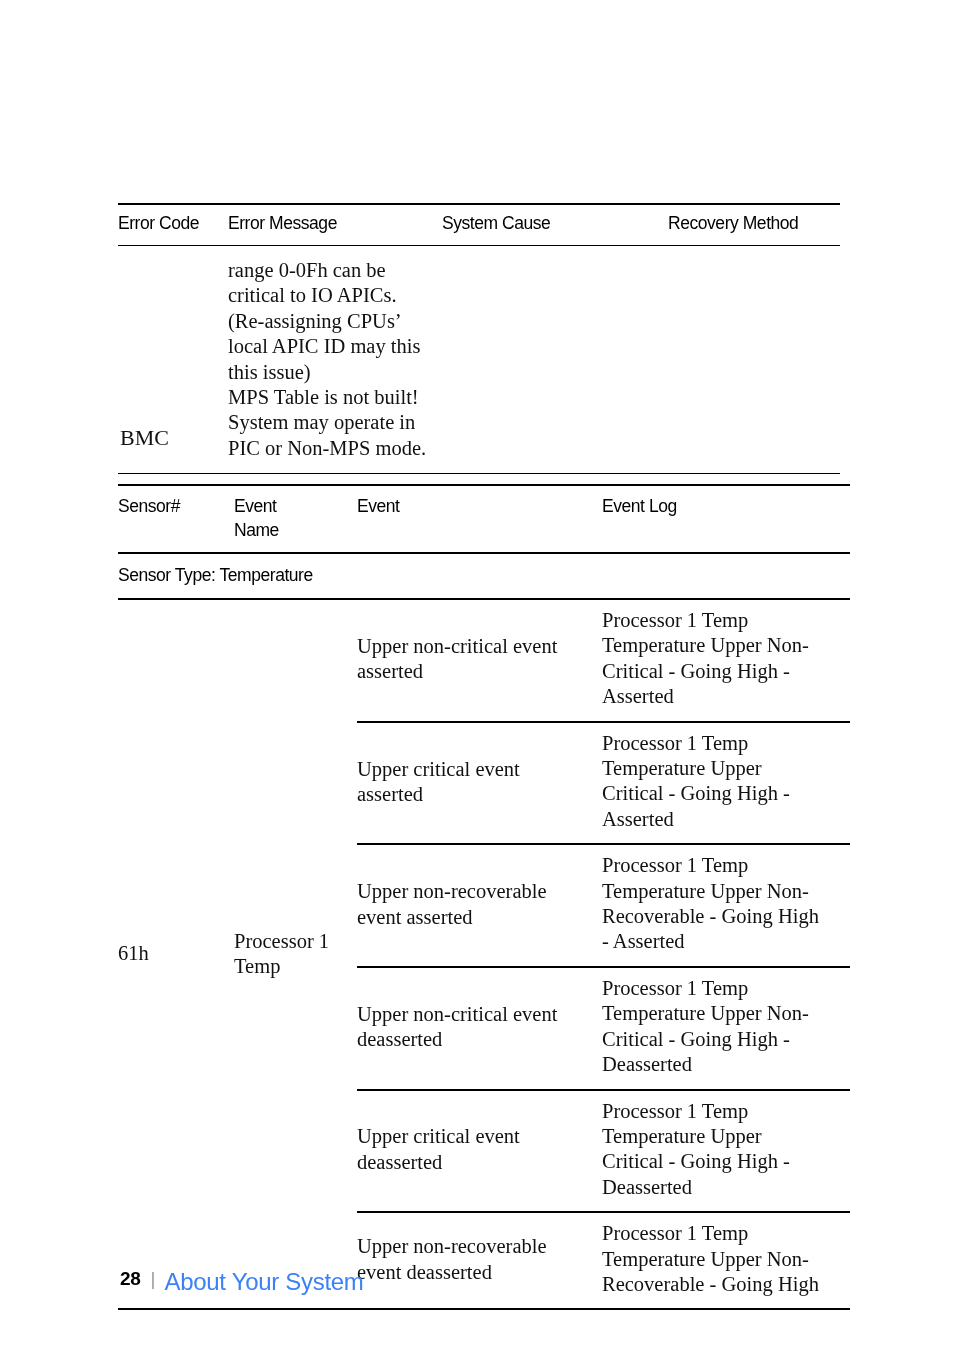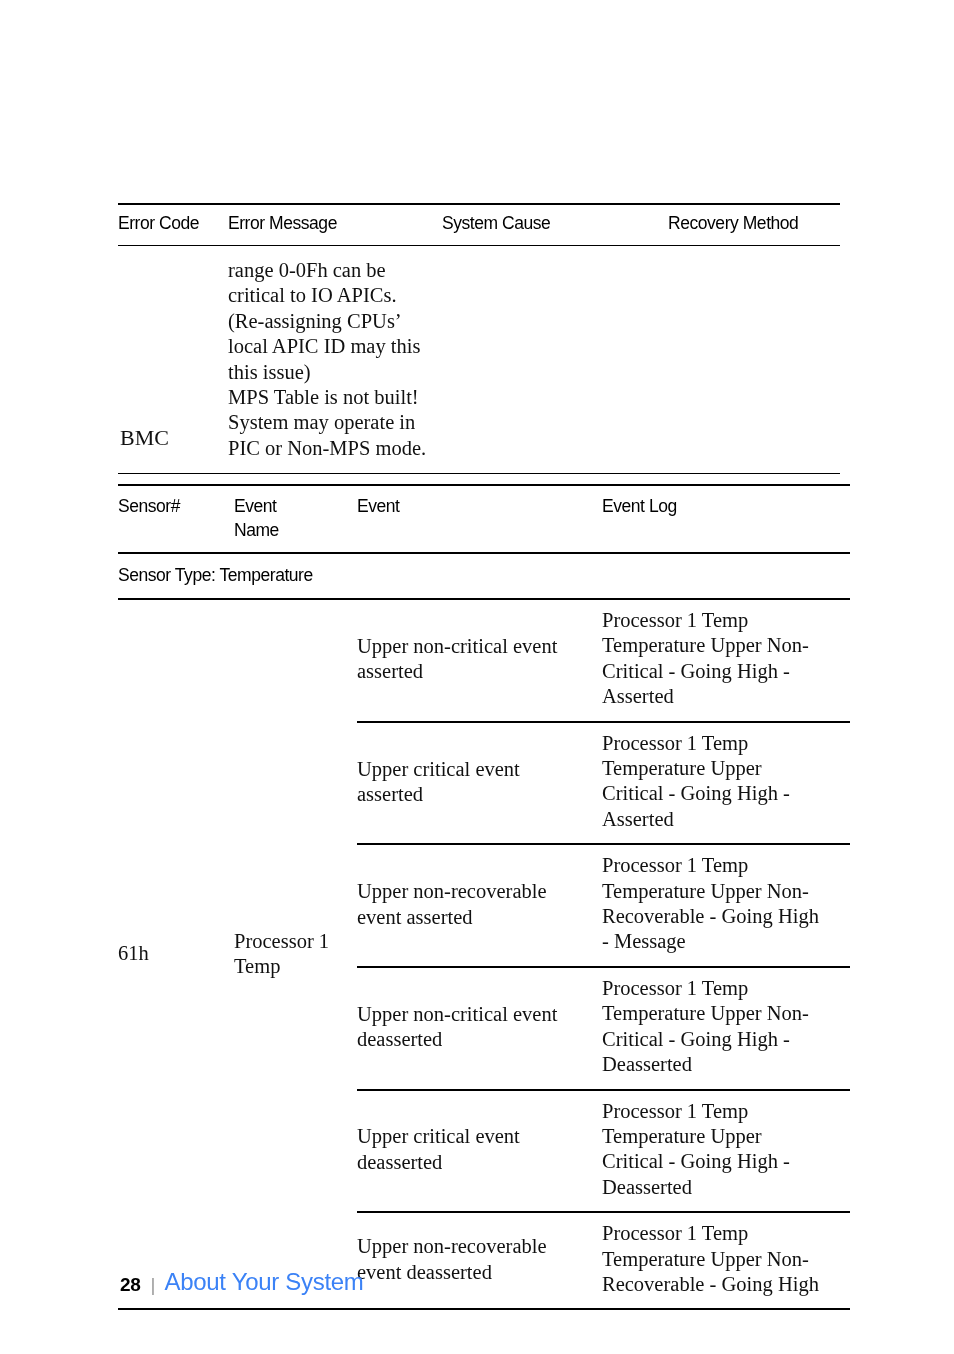--- a/index.html
+++ b/index.html
@@ -123,21 +123,21 @@
   }
 
   .wrapline { display: block; white-space: pre; }
 
   
   #footer {
     position: absolute;
     left: 120px;
     top: 1268px;
     display: flex;
-    align-items: flex-end;
+    align-items: flex-start;
     font-family: "Liberation Sans", sans-serif;
   }
   #footer .pg {
     font-weight: bold;
     font-size: 19px;
     letter-spacing: -0.3px;
     color: #000;
   }
   #footer .sep {
     color: #9a9a9a;
@@ -252,21 +252,21 @@
 
       <tr>
         <td class="body-cell rule-strong evt-cell">
           <span class="wrapline">Upper non-recoverable</span>
           <span class="wrapline">event asserted</span>
         </td>
         <td class="body-cell rule-strong log-cell">
           <span class="wrapline">Processor 1 Temp</span>
           <span class="wrapline">Temperature Upper Non-</span>
           <span class="wrapline">Recoverable - Going High</span>
-          <span class="wrapline">- Message</span>
+          <span class="wrapline">- Asserted</span>
         </td>
       </tr>
 
       <tr>
         <td class="body-cell rule-strong evt-cell">
           <span class="wrapline">Upper non-critical event</span>
           <span class="wrapline">deasserted</span>
         </td>
         <td class="body-cell rule-strong log-cell">
           <span class="wrapline">Processor 1 Temp</span>

